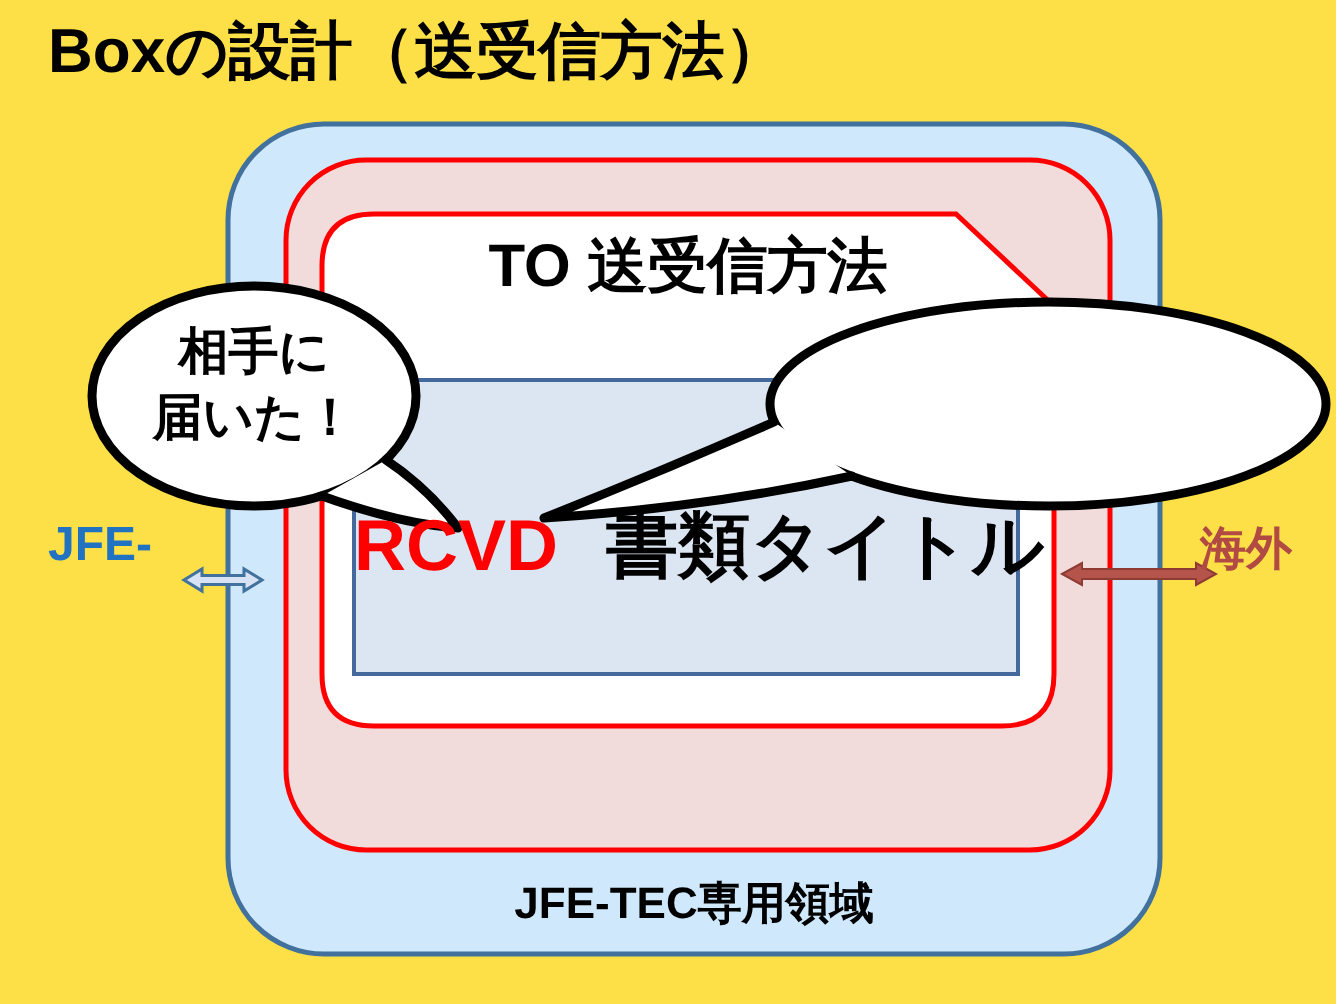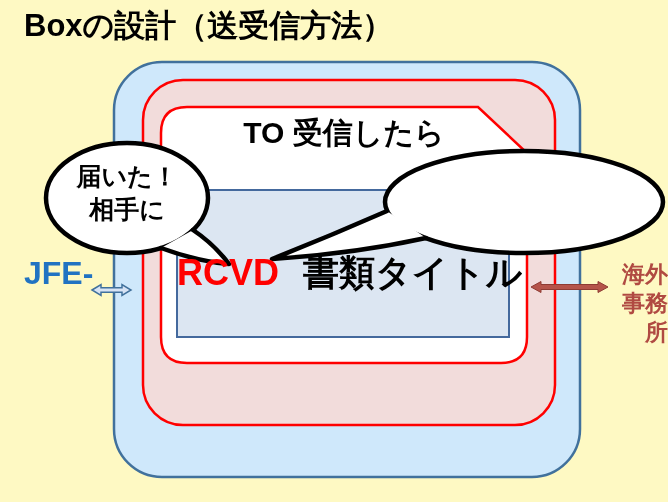--- a/index.html
+++ b/index.html
@@ -1,17 +1,17 @@
 <!DOCTYPE html>
 <html style="--blue-border: #41719c; --blue-fill: #cfe8fb; --pink-fill: #f2dcdb; --red: #ff0000; --lavender-fill: #dce6f2; --lavender-border: #44699d; --jfe-blue: #2173c2; --overseas-red: #b04a42; --arrow-left-fill: #d7e3f4; --arrow-left-stroke: #41719c; --arrow-right-fill: #b5544a; --arrow-right-stroke: #8e3b33; --bubble-stroke: #000000;"><head>
 <meta charset="utf-8">
 <style>
   html,body { margin:0; padding:0; background:#ffffff; }
   body { font-family:"Liberation Sans","DejaVu Sans",sans-serif; }
-  .stage { position:relative; width:668px; height:502px; background:#fef9c3; overflow:hidden; }
+  .stage { position:relative; width:668px; height:502px; background:#fde047; overflow:hidden; }
   .abs { position:absolute; }
   .page-title { left:24px; top:5px; font-size:31px; font-weight:bold; color:#000; white-space:nowrap; }
   svg.layer { position:absolute; left:0; top:0; width:672px; height:502px; }
 
   .zone-outer  { fill:var(--blue-fill);     stroke:var(--blue-border);     stroke-width:2.5; }
   .zone-shared { fill:var(--pink-fill);     stroke:var(--red);             stroke-width:2.5; }
   .doc-box     { fill:#ffffff;              stroke:var(--red);             stroke-width:2.5; }
   .rcvd-box    { fill:var(--lavender-fill); stroke:var(--lavender-border); stroke-width:2; }
   .arrow-left  { fill:var(--arrow-left-fill);  stroke:var(--arrow-left-stroke);  stroke-width:1.5; }
   .arrow-right { fill:var(--arrow-right-fill); stroke:var(--arrow-right-stroke); stroke-width:1; }
@@ -22,21 +22,21 @@
   .txt { position:absolute; color:#000; font-weight:bold; }
   .doc-header        { left:161px; top:113px; width:366px; text-align:center; font-size:30px; white-space:nowrap; }
   .rcvd-line         { left:177px; top:249px; width:332px; text-align:center; font-size:36px; white-space:nowrap; }
   .red-text          { color:var(--red); }
   .rest-gap          { margin-left:24px; }
   .zone-shared-label { left:143px; top:374px; width:412px; text-align:center; font-size:22px; }
   .zone-outer-label  { left:114px; top:437px; width:466px; text-align:center; font-size:22px; }
   .bubble-left-text  { left:45px;  top:160px; width:164px; text-align:center; font-size:25px; line-height:33px; }
   .bubble-right-text { left:390px; top:162px; width:268px; text-align:center; font-size:23px; line-height:32px; }
   .bubble-right-text .big-rcvd { font-size:26px; }
-  .actor-left  { left:24px;  top:256px; font-size:32px; line-height:34px; color:var(--jfe-blue); }
+  .actor-left  { left:24px;  top:256px; font-size:24px; line-height:34px; color:var(--jfe-blue); }
   .actor-right { left:600px; top:260px; font-size:23px; line-height:29px; color:var(--overseas-red);text-align:right; }
 </style>
 </head>
 <body>
 
 <div class="stage">
 
   <div class="abs page-title">Boxの設計（送受信方法）</div>
 
   <svg class="layer" viewBox="0 0 672 502" aria-hidden="true">
@@ -59,35 +59,35 @@
       <path class="tail-edge" d="M 161 248 Q 200 262 229 264 Q 214 244 193 230"></path>
     </g>
 
     <g>
       <ellipse class="bubble" cx="524" cy="202" rx="139" ry="51"></ellipse>
       <path class="tail-fill" d="M 387 211 Q 330 236 272 259 Q 352 254 426 238 Z"></path>
       <path class="tail-edge" d="M 387 211 Q 330 236 272 259 Q 352 254 426 238"></path>
     </g>
   </svg>
 
-  <div class="txt doc-header">TO 受信したら</div>
+  <div class="txt doc-header">TO 送受信方法</div>
 
   <div class="txt rcvd-line">
     <span class="red-text">RCVD</span><span class="rest-gap">書類タイトル</span>
   </div>
 
+  <div class="txt zone-outer-label">JFE-TEC専用領域</div>
 
   <div class="txt bubble-left-text">
+    <div>相手に</div>
     <div>届いた！</div>
-    <div>相手に</div>
   </div>
 
 
   <div class="txt actor-left">
     <div>JFE-</div>
   </div>
 
   <div class="txt actor-right">
     <div>海外</div>
-    <div>事務所</div>
   </div>
 
 </div>
 
 </body></html>

